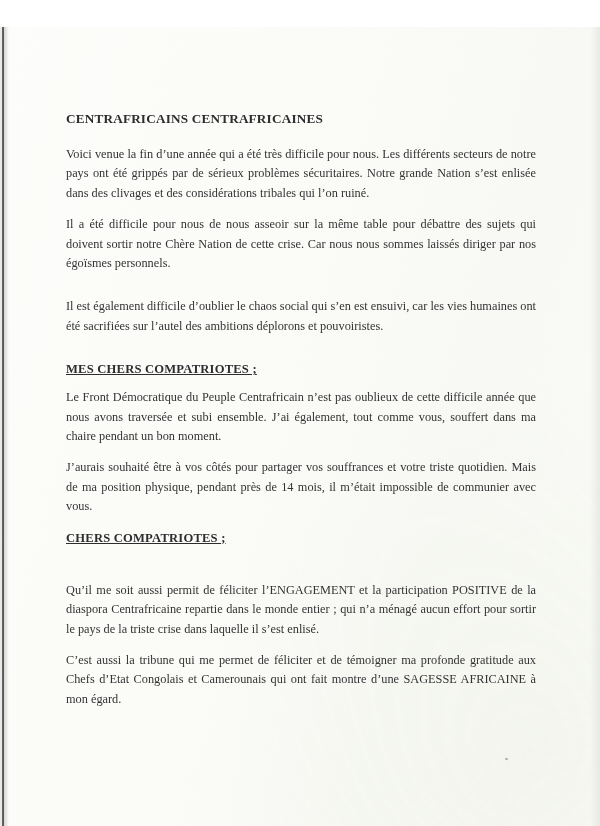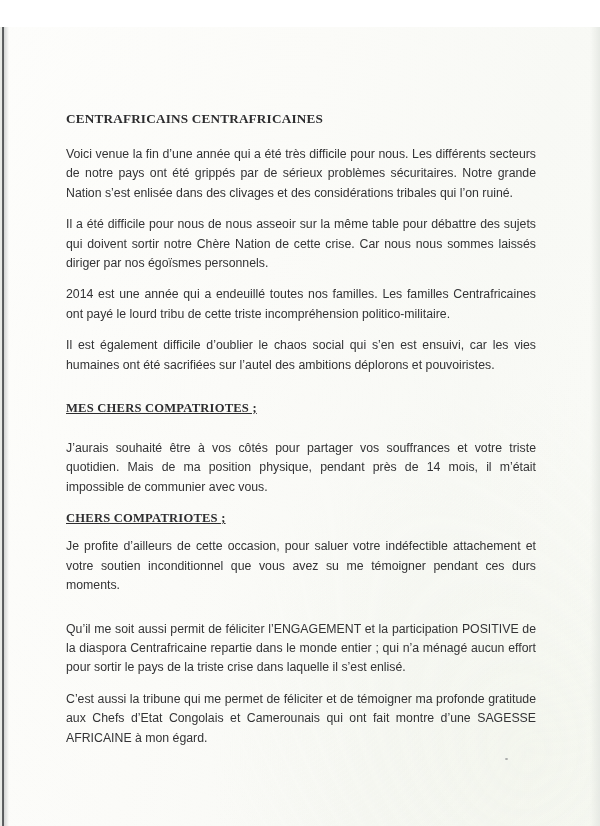--- a/index.html
+++ b/index.html
@@ -95,21 +95,21 @@
     padding-bottom: 0px;
   }
 
   h2.doc-heading {
     font-size: 12.6px;
     line-height: 16px;
     text-decoration: underline;
   }
 
   p.doc-para {
-    font-family: Liberation Sans, sans-serif;
+    font-family: Liberation Serif, serif;
     font-size: 12.3px;
     line-height: 19.4px;
     color: #303032;
     text-align: justify;
     text-justify: inter-word;
     margin: 0;
     -webkit-font-smoothing: antialiased;
   }
 
   
@@ -151,40 +151,39 @@
 
     <h1 class="doc-heading">CENTRAFRICAINS  CENTRAFRICAINES</h1>
     <div class="gap-after-title"></div>
 
     <p class="doc-para">Voici venue la fin d’une année qui a été très difficile pour nous. Les différents secteurs de notre pays ont été grippés par de sérieux problèmes sécuritaires. Notre grande Nation s’est enlisée dans des clivages et des considérations tribales qui l’on ruiné.</p>
     <div class="gap-para"></div>
 
     <p class="doc-para">Il a été difficile pour nous de nous asseoir sur la même table pour débattre des sujets qui doivent sortir notre Chère Nation de cette crise. Car nous nous sommes laissés diriger par nos égoïsmes personnels.</p>
     <div class="gap-para"></div>
 
-    <p class="doc-para">2014 est une année qui a endeuillé toutes nos familles. Les familles Centrafricaines ont payé le lourd tribu de cette triste incompréhension politico-militaire.</p>
     <div class="gap-para"></div>
 
     <p class="doc-para">Il est également difficile d’oublier le chaos social qui s’en est ensuivi, car les vies humaines ont été sacrifiées sur l’autel des ambitions déplorons et pouvoiristes.</p>
     <div class="gap-para"></div>
 
     <div class="gap-before-head"></div>
 
     <h2 class="doc-heading">MES CHERS COMPATRIOTES ;</h2>
     <div class="gap-after-head"></div>
 
+    <p class="doc-para">Le Front Démocratique du Peuple Centrafricain n’est pas oublieux de cette difficile année que nous avons traversée et subi ensemble. J’ai également, tout comme vous, souffert dans ma chaire pendant un bon moment.</p>
     <div class="gap-para"></div>
 
     <p class="doc-para">J’aurais souhaité être à vos côtés pour partager vos souffrances et votre triste quotidien. Mais de ma position physique, pendant près de 14 mois, il m’était impossible de communier avec vous.</p>
     <div class="gap-before-head"></div>
 
     <h2 class="doc-heading">CHERS COMPATRIOTES ;</h2>
     <div class="gap-after-head"></div>
 
-    <p class="doc-para">Je profite d’ailleurs de cette occasion, pour saluer votre indéfectible attachement et votre soutien inconditionnel que vous avez su me témoigner pendant ces durs moments.</p>
     <div class="gap-para"></div>
 
     <div class="gap-para"></div>
 
     <p class="doc-para">Qu’il me soit aussi permit de féliciter l’ENGAGEMENT et la participation POSITIVE de la diaspora Centrafricaine repartie dans le monde entier ; qui n’a ménagé aucun effort pour sortir le pays de la triste crise dans laquelle il s’est enlisé.</p>
     <div class="gap-para"></div>
 
     <p class="doc-para">C’est aussi la tribune qui me permet de féliciter et de témoigner ma profonde gratitude aux Chefs d’Etat Congolais et Camerounais qui ont fait montre d’une SAGESSE AFRICAINE à mon égard.</p>
 
   </div>

